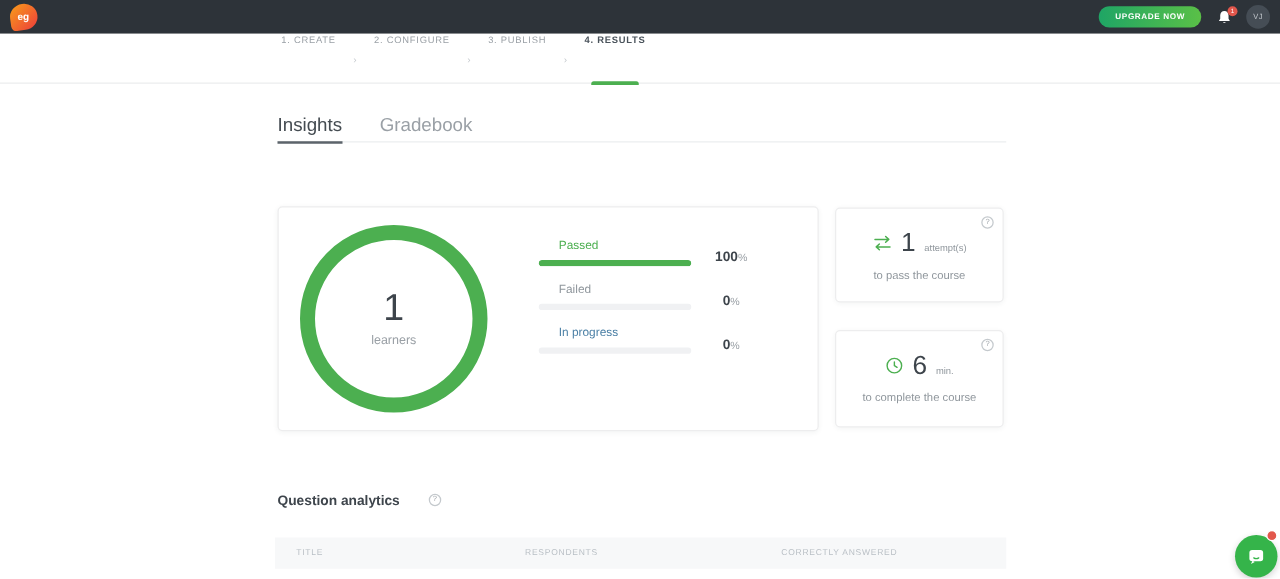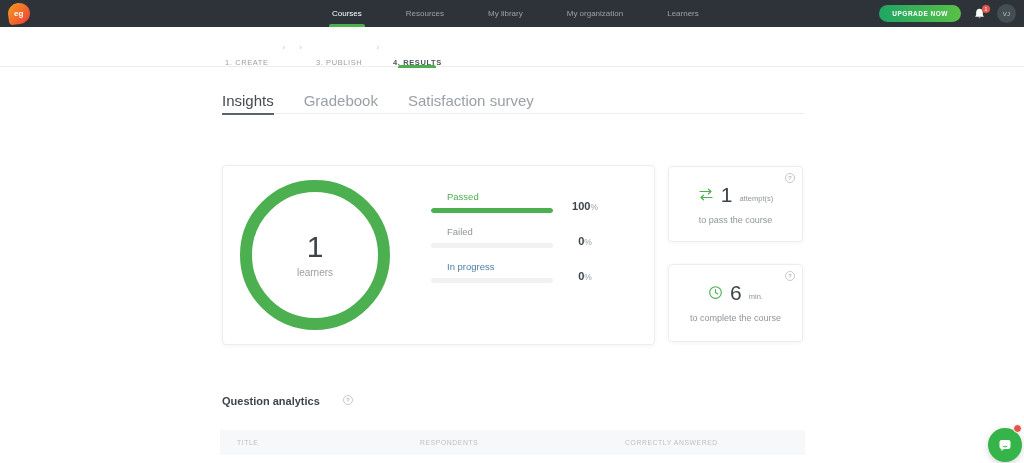--- a/index.html
+++ b/index.html
@@ -24,21 +24,21 @@
              letter-spacing:.5px; font-family:"Liberation Sans", sans-serif; }
   .bell { position:relative; width:16px; height:18px; cursor:pointer; display:flex; align-items:center; justify-content:center; }
   .badge { position:absolute; top:0; right:-3px; min-width:8px; height:8px; border-radius:50%;
            background:#e2574c; color:#fff; font-size:5px; display:flex; align-items:center; justify-content:center; }
   .avatar { width:19px; height:19px; border-radius:50%; background:#454d55; display:flex; align-items:center; justify-content:center; cursor:pointer; }
   .avatar span { font-size:6px; color:#c4c9ce; letter-spacing:.3px; }
 
   
   .stepsbar { position:absolute; left:0; top:27px; width:1024px; height:40px; background:#fff; border-bottom:1px solid #ebedee; }
   .steps { position:absolute; left:225px; top:0; height:40px; display:flex; align-items:center; gap:14px; }
-  .step { position:relative; height:40px; display:flex; align-items:flex-end; font-size:7.5px; letter-spacing:.6px; color:#9aa0a6; cursor:pointer; white-space:nowrap; }
+  .step { position:relative; height:40px; display:flex; align-items:flex-start; font-size:7.5px; letter-spacing:.6px; color:#9aa0a6; cursor:pointer; white-space:nowrap; }
   .step.active { color:#4b545c; font-weight:bold; }
   .step-underline { position:absolute; left:50%; transform:translateX(-50%); bottom:-1px; width:38px; height:3px; background:#4caf50; border-radius:2px 2px 0 0; }
   .step-sep { font-size:8px; color:#c3c8cc; }
 
   
   .tabs { position:absolute; left:222px; top:86px; width:583px; height:28px; display:flex; gap:30px; border-bottom:1px solid #eceeef; }
   .tab { position:relative; height:28px; display:flex; align-items:center; font-size:15px; color:#9aa0a6; cursor:pointer; white-space:nowrap; }
   .tab.active { color:#454c52; }
   .tab-underline { position:absolute; left:0; right:0; bottom:-1px; height:2px; background:#5c646b; }
 
@@ -90,38 +90,20 @@
 </style>
 </head>
 <body>
 
 <div class="screen">
 
   <header class="topnav">
     <div class="logo">
       <span>eg</span>
     </div>
-    <nav class="nav-center">
-      <div class="nav-item active">
-        <span>Courses</span>
-        <span class="nav-underline"></span>
-      </div>
-      <div class="nav-item">
-        <span>Resources</span>
-      </div>
-      <div class="nav-item">
-        <span>My library</span>
-      </div>
-      <div class="nav-item">
-        <span>My organization</span>
-      </div>
-      <div class="nav-item">
-        <span>Learners</span>
-      </div>
-    </nav>
     <div class="nav-right">
       <button class="upgrade">UPGRADE NOW</button>
       <div class="bell">
         <svg width="13" height="14" viewBox="0 0 16 16">
           <path d="M8 1.6c-2.5 0-4.1 1.9-4.1 4.5v3.2L2.6 11.4h10.8L12.1 9.3V6.1C12.1 3.5 10.5 1.6 8 1.6z" fill="#fff"></path>
           <path d="M6.7 12.4a1.4 1.4 0 0 0 2.6 0z" fill="#fff"></path>
         </svg>
         <span class="badge">1</span>
       </div>
       <div class="avatar">
@@ -129,42 +111,42 @@
       </div>
     </div>
   </header>
 
   <div class="stepsbar">
     <div class="steps">
       <div class="step">
         <span>1. CREATE</span>
       </div>
       <span class="step-sep">›</span>
+      <div class="step">
+        <span>2. CONFIGURE</span>
+      </div>
       <span class="step-sep">›</span>
       <div class="step">
         <span>3. PUBLISH</span>
       </div>
       <span class="step-sep">›</span>
       <div class="step active">
         <span>4. RESULTS</span>
         <span class="step-underline"></span>
       </div>
     </div>
   </div>
 
   <div class="tabs">
     <div class="tab active">
       <span>Insights</span>
       <span class="tab-underline"></span>
     </div>
     <div class="tab">
       <span>Gradebook</span>
-    </div>
-    <div class="tab">
-      <span>Satisfaction survey</span>
     </div>
   </div>
 
   <section class="maincard">
     <div class="ring">
       <div class="ring-count">1</div>
       <div class="ring-label">learners</div>
     </div>
     <div class="comp">
 

